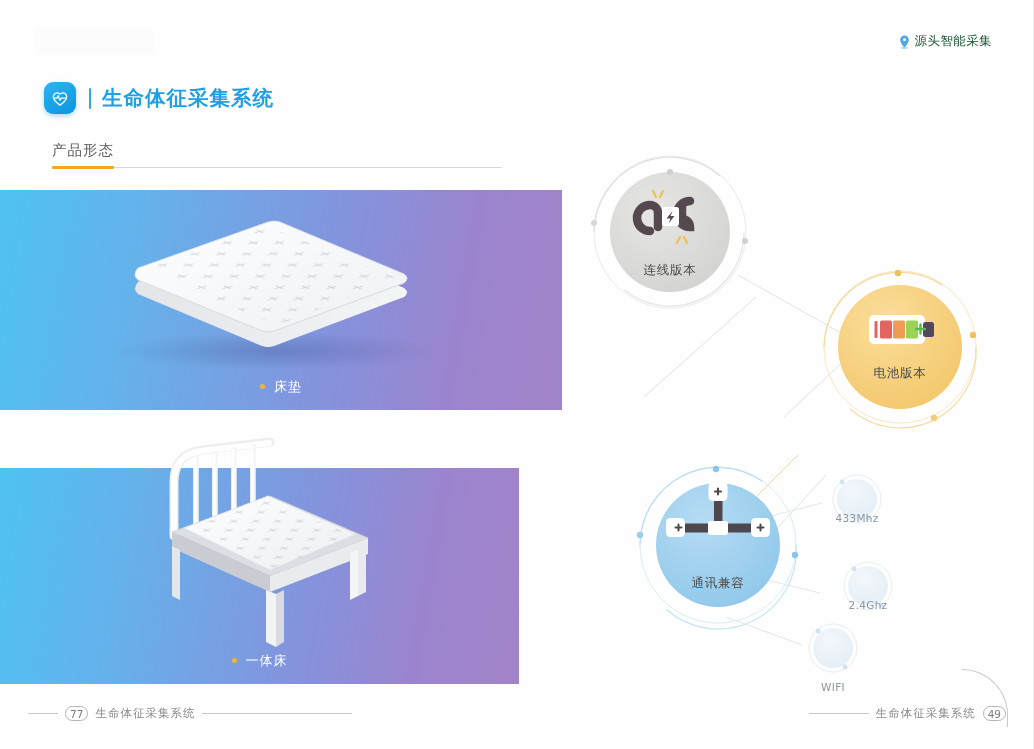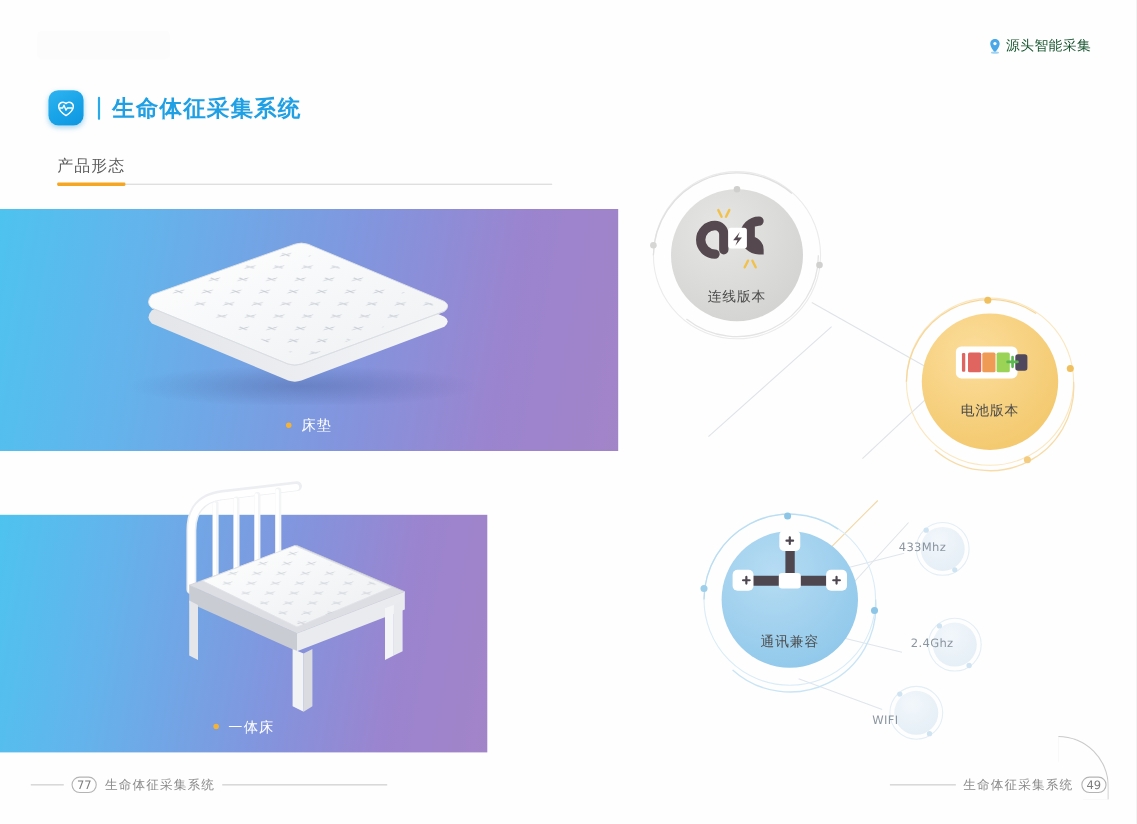--- a/index.html
+++ b/index.html
@@ -71,21 +71,21 @@
   #sec-feat{ left:572px; top:86px; width:422px; }
   #sec-feat .rule::before{ width:74px; }
 
   
   .panel{
     position:absolute; left:0;
     background:linear-gradient(100deg,#4ec3ef 0%,#63b4ec 22%,#8394dd 58%,#9b84cf 80%,#a284c8 100%);
     overflow:visible;
   }
   #panel-mattress{ top:190px; width:562px; height:220px; }
-  #panel-bed{ top:468px; width:443px; height:216px; }
+  #panel-bed{ top:468px; width:519px; height:216px; }
 
   .cap{
     position:absolute; left:0; right:0; bottom:14px;
     text-align:center; color:#ffffff; font-size:13px;
     letter-spacing:1px;
   }
   .cap .dot{
     display:inline-block; width:5px; height:5px; border-radius:50%;
     background:#f5b335; vertical-align:middle; margin-right:9px;
     position:relative; top:-1px;
@@ -101,23 +101,24 @@
     width:470px; height:560px;
   }
   #diagram svg{ display:block; width:470px; height:560px; }
 
   .node-label{
     position:absolute; text-align:center;
     font-size:12.5px; color:#4b4b4b; letter-spacing:.8px;
     pointer-events:none;
   }
   .bub-label{
-    position:absolute; 
+    position:absolute; text-align:center;
     font-size:10.5px; color:#8c96a0; letter-spacing:.3px;
     pointer-events:none;
+    margin-top:20px;
   }
 
   
   .footer{
     position:absolute; bottom:28px;
     display:flex; align-items:center; gap:7px;
     font-size:11.5px; color:#8a8a8a; letter-spacing:1px;
   }
   #footer-left{ left:28px; }
   #footer-right{ right:28px; }
@@ -396,21 +397,21 @@
         <circle cx="297" cy="542" r="2.4" fill="#cfe3f1"></circle>
       </g>
     </svg>
 
     <div class="node-label" style="left:62px; top:137px; width:120px;">连线版本</div>
     <div class="node-label" style="left:292px; top:240px; width:120px;">电池版本</div>
     <div class="node-label" style="left:110px; top:450px; width:120px;">通讯兼容</div>
 
     <div class="bub-label" style="left:269px; top:367px; width:80px;">433Mhz</div>
     <div class="bub-label" style="left:280px; top:454px; width:80px;">2.4Ghz</div>
-    <div class="bub-label" style="left:245px; top:524px; width:80px;">WIFI</div>
+    <div class="bub-label" style="left:245px; top:536px; width:80px;">WIFI</div>
   </div>
 
   <div class="footer" id="footer-left">
     <span class="f-line a"></span>
     <span class="pg">77</span>
     <span>生命体征采集系统</span>
     <span class="f-line b"></span>
   </div>
 
   <div class="footer" id="footer-right">

